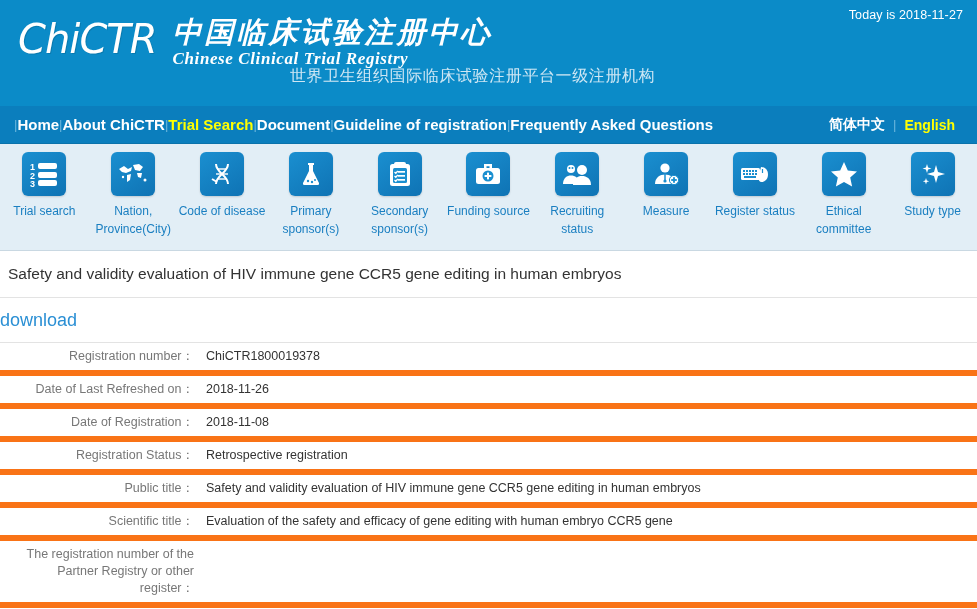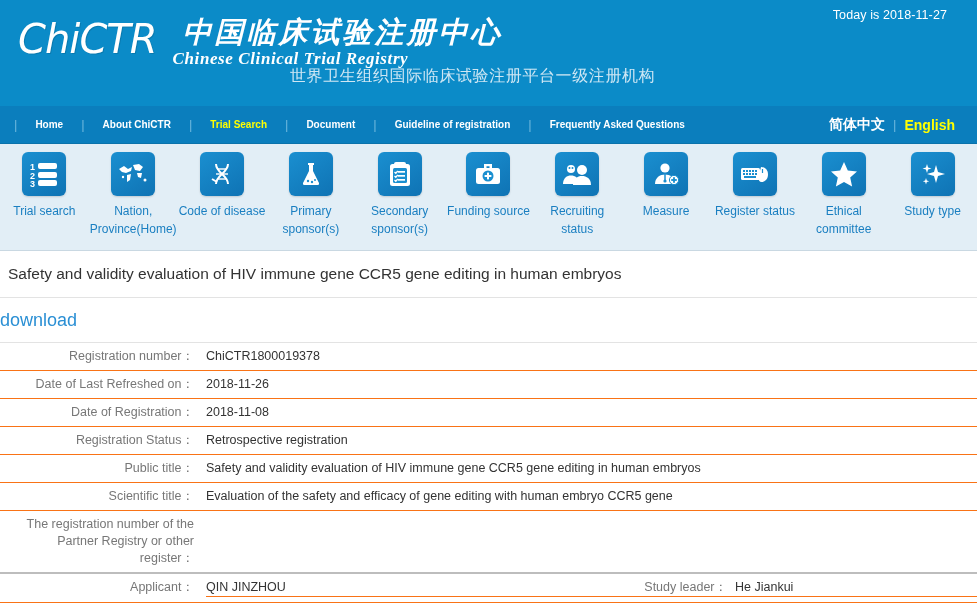--- a/index.html
+++ b/index.html
@@ -13,21 +13,21 @@
 
   
   .header {
     position: relative;
     height: 106px;
     background: #0b8bc8;
     overflow: hidden;
   }
   .today {
     position: absolute;
-    top: 8px; right: 30px;
+    top: 8px; right: 14px;
     color: #ffffff;
     font-size: 12.5px;
     letter-spacing: .1px;
   }
   .logo-wrap {
     position: absolute;
     left: 18px; top: 14px;
     display: flex;
     align-items: flex-start;
   }
@@ -48,21 +48,20 @@
   }
   .logo-cn {
     font-size: 29px;
     font-weight: bold;
     font-style: italic;
     color: #ffffff;
     line-height: 33px;
     letter-spacing: 3px;
     white-space: nowrap;
     font-family: "DejaVu Sans", sans-serif;
-    margin-left: 10px;
   }
   .logo-en {
     font-size: 17px;
     color: #ffffff;
     font-family: "Liberation Serif", serif;
     font-style: italic;
     font-weight: bold;
     line-height: 20px;
     letter-spacing: .6px;
     white-space: nowrap;
@@ -82,24 +81,24 @@
     height: 38px;
     background: #0b7ebd;
     display: flex;
     align-items: center;
     padding: 0 0 0 14px;
     position: relative;
     border-bottom: 1px solid #0a72ab;
   }
   .nav a {
     color: #ffffff;
-    font-size: 10px;
+    font-size: 15px;
     font-weight: bold;
     text-decoration: none;
-    padding: 0 18px;
+    padding: 0 0;
     white-space: nowrap;
   }
   .nav a.active { color: #ffff00; }
   .nav .sep {
     color: #6bb6dc;
     font-size: 13px;
     user-select: none;
   }
   .nav-right {
     position: absolute;
@@ -162,21 +161,21 @@
     font-size: 18px;
     text-decoration: none;
   }
 
   
   .detail {
     width: 100%;
     border-collapse: collapse;
     table-layout: fixed;
   }
-  .detail tr { border-bottom: 1px solid #f97316; }
+  .detail tr { border-bottom: 6px solid #f97316; }
   .detail tr.thickline { border-top: 2px solid #bdbdbd; }
   .detail td {
     padding: 5px 0;
     vertical-align: top;
     font-size: 12.5px;
   }
   td.lbl {
     width: 198px;
     text-align: right;
     color: #777777;
@@ -245,21 +244,21 @@
     <div class="icon-box">
       <svg width="30" height="24" viewBox="0 0 30 24">
         <path fill="#fff" d="M1 7 L6 4 L10 7 L14 5 L13 9 L8 11 L4 10 Z"></path>
         <path fill="#fff" d="M9 13 L13 12 L12 18 L9 20 Z"></path>
         <path fill="#fff" d="M15 3 L21 2 L25 5 L22 9 L17 8 Z"></path>
         <path fill="#fff" d="M19 11 L24 11 L23 16 L20 15 Z"></path>
         <circle cx="27" cy="18" r="1.5" fill="#fff"></circle>
         <circle cx="5" cy="15" r="1.2" fill="#fff"></circle>
       </svg>
     </div>
-    <div class="icon-label">Nation, Province(Home)</div>
+    <div class="icon-label">Nation, Province(City)</div>
   </div>
 
   <div class="icon-cell">
     <div class="icon-box">
       <svg width="26" height="26" viewBox="0 0 26 26">
         <path d="M7 23 C7 14, 19 12, 19 3" stroke="#fff" stroke-width="2" fill="none"></path>
         <path d="M19 23 C19 14, 7 12, 7 3" stroke="#fff" stroke-width="2" fill="none"></path>
         <line x1="8" y1="8" x2="18" y2="8" stroke="#fff" stroke-width="1.4"></line>
         <line x1="7" y1="13" x2="19" y2="13" stroke="#fff" stroke-width="1.4"></line>
         <line x1="8" y1="18" x2="18" y2="18" stroke="#fff" stroke-width="1.4"></line>

